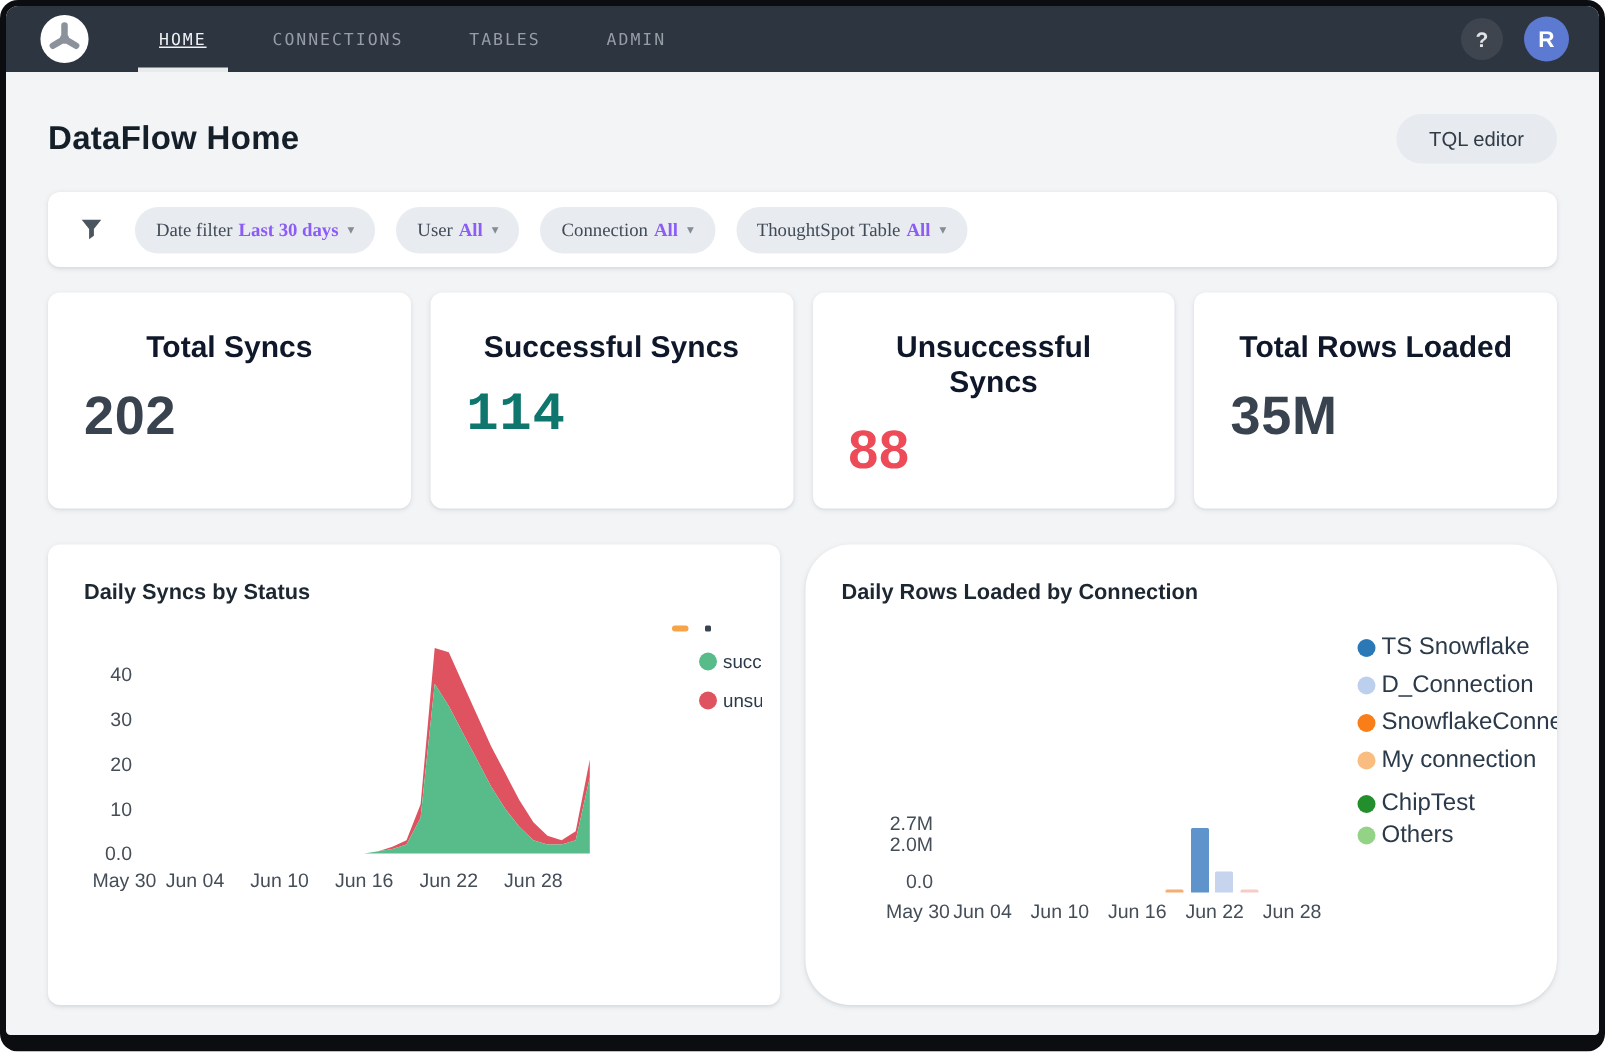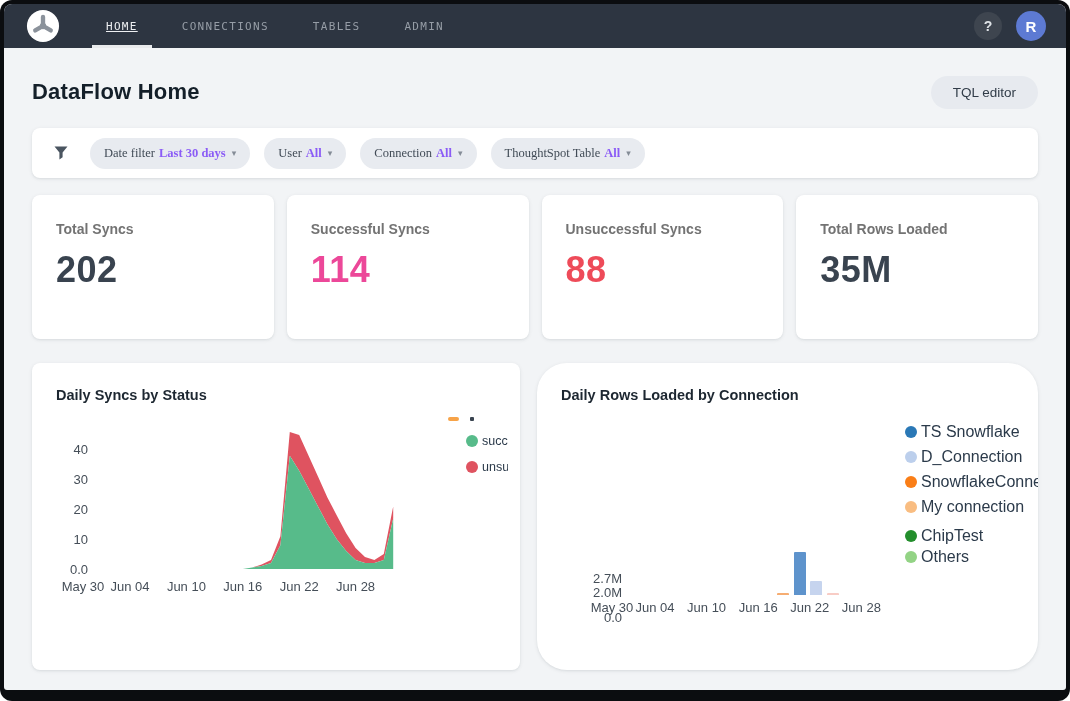--- a/index.html
+++ b/index.html
@@ -31,37 +31,37 @@
   .filter-bar{margin-top:18px;height:50px;display:flex;align-items:center;padding:0 14px;box-sizing:border-box;}
   .funnel{width:30px;display:flex;justify-content:center;cursor:pointer;}
   .pill{display:flex;align-items:center;background:#e8ebf0;border:none;border-radius:16px;height:31px;
     padding:0 14px;margin-left:14px;font-size:12.5px;cursor:pointer;font-family:Liberation Serif, serif;white-space:nowrap;}
   .pl{color:#414b56;margin-right:4px;}
   .pv{color:#8b5cf6;font-weight:bold;}
   .caret{font-size:9px;color:#848c96;margin-left:6px;}
   
   .kpi-row{margin-top:17px;display:flex;gap:13px;}
   .kpi{flex:1;height:144px;box-sizing:border-box;padding:26px 24px;cursor:pointer;}
-  .kpi-label{font-size:14px;font-weight:bold;color:#737373;}
+  .kpi-label{font-size:20px;font-weight:bold;color:#0f172a;text-align:center;}
   .kpi-value{margin-top:12px;font-size:36px;font-weight:bold;letter-spacing:.5px;}
   
   .charts-row{margin-top:24px;display:flex;gap:17px;}
   .chart-card{position:relative;height:307px;overflow:hidden;}
   .chart-card.left{width:488px;flex:0 0 auto;}
   .chart-card.right{width:501px;flex:0 0 auto;border-radius:30px;}
   .chart-title{position:absolute;left:24px;top:24px;font-size:14.5px;font-weight:bold;color:#1d2731;}
   #area-svg{position:absolute;left:0;top:50px;width:488px;height:205px;}
   .tick{font-size:13px;fill:#454e58;font-family:"Liberation Sans",sans-serif;}
   .al-item{position:absolute;left:434px;display:flex;align-items:center;height:16px;cursor:pointer;}
   .al-dot{width:12px;height:12px;border-radius:50%;flex:0 0 auto;}
   .al-txt{margin-left:4px;font-size:12.5px;color:#2b3a4a;white-space:nowrap;width:26px;overflow:hidden;}
   .al-clip{position:absolute;top:54px;left:416px;width:40px;height:4px;cursor:pointer;}
   .al-dash{position:absolute;left:0;top:0;width:11px;height:3.5px;border-radius:2px;}
   .al-dark{position:absolute;left:22px;top:0;width:4px;height:3.5px;background:#3a4450;border-radius:1px;}
-  .rY{position:absolute;left:25px;width:60px;text-align:right;font-size:13px;color:#454e58;line-height:14px;margin-top:30px;}
+  .rY{position:absolute;left:25px;width:60px;text-align:right;font-size:13px;color:#454e58;line-height:14px;}
   .rY0{top:179px}.rY1{top:193px}.rY2{top:218px}
   .bar{position:absolute;width:12px;border-radius:1px 1px 0 0;cursor:pointer;}
   .bx{position:absolute;top:237px;transform:translateX(-50%);font-size:13px;color:#454e58;white-space:nowrap;}
   .rl-item{position:absolute;left:368px;display:flex;align-items:center;height:18px;cursor:pointer;}
   .rl-dot{width:12px;height:12px;border-radius:50%;flex:0 0 auto;}
   .rl-txt{margin-left:4px;font-size:16px;color:#2b3a4a;white-space:nowrap;width:118px;overflow:hidden;}
 </style>
 </head>
 <body>
 
@@ -127,21 +127,21 @@
       </button>
     </div>
 
     <div class="kpi-row">
       <div class="card kpi">
         <div class="kpi-label">Total Syncs</div>
         <div class="kpi-value" style="color: rgb(57, 67, 79);">202</div>
       </div>
       <div class="card kpi">
         <div class="kpi-label">Successful Syncs</div>
-        <div class="kpi-value" style="color: #ec4899;">114</div>
+        <div class="kpi-value" style="color: #0f766e; font-family: Liberation Mono, monospace;">114</div>
       </div>
       <div class="card kpi">
         <div class="kpi-label">Unsuccessful Syncs</div>
         <div class="kpi-value" style="color: rgb(238, 75, 89);">88</div>
       </div>
       <div class="card kpi">
         <div class="kpi-label">Total Rows Loaded</div>
         <div class="kpi-value" style="color: rgb(57, 67, 79);">35M</div>
       </div>
     </div>

